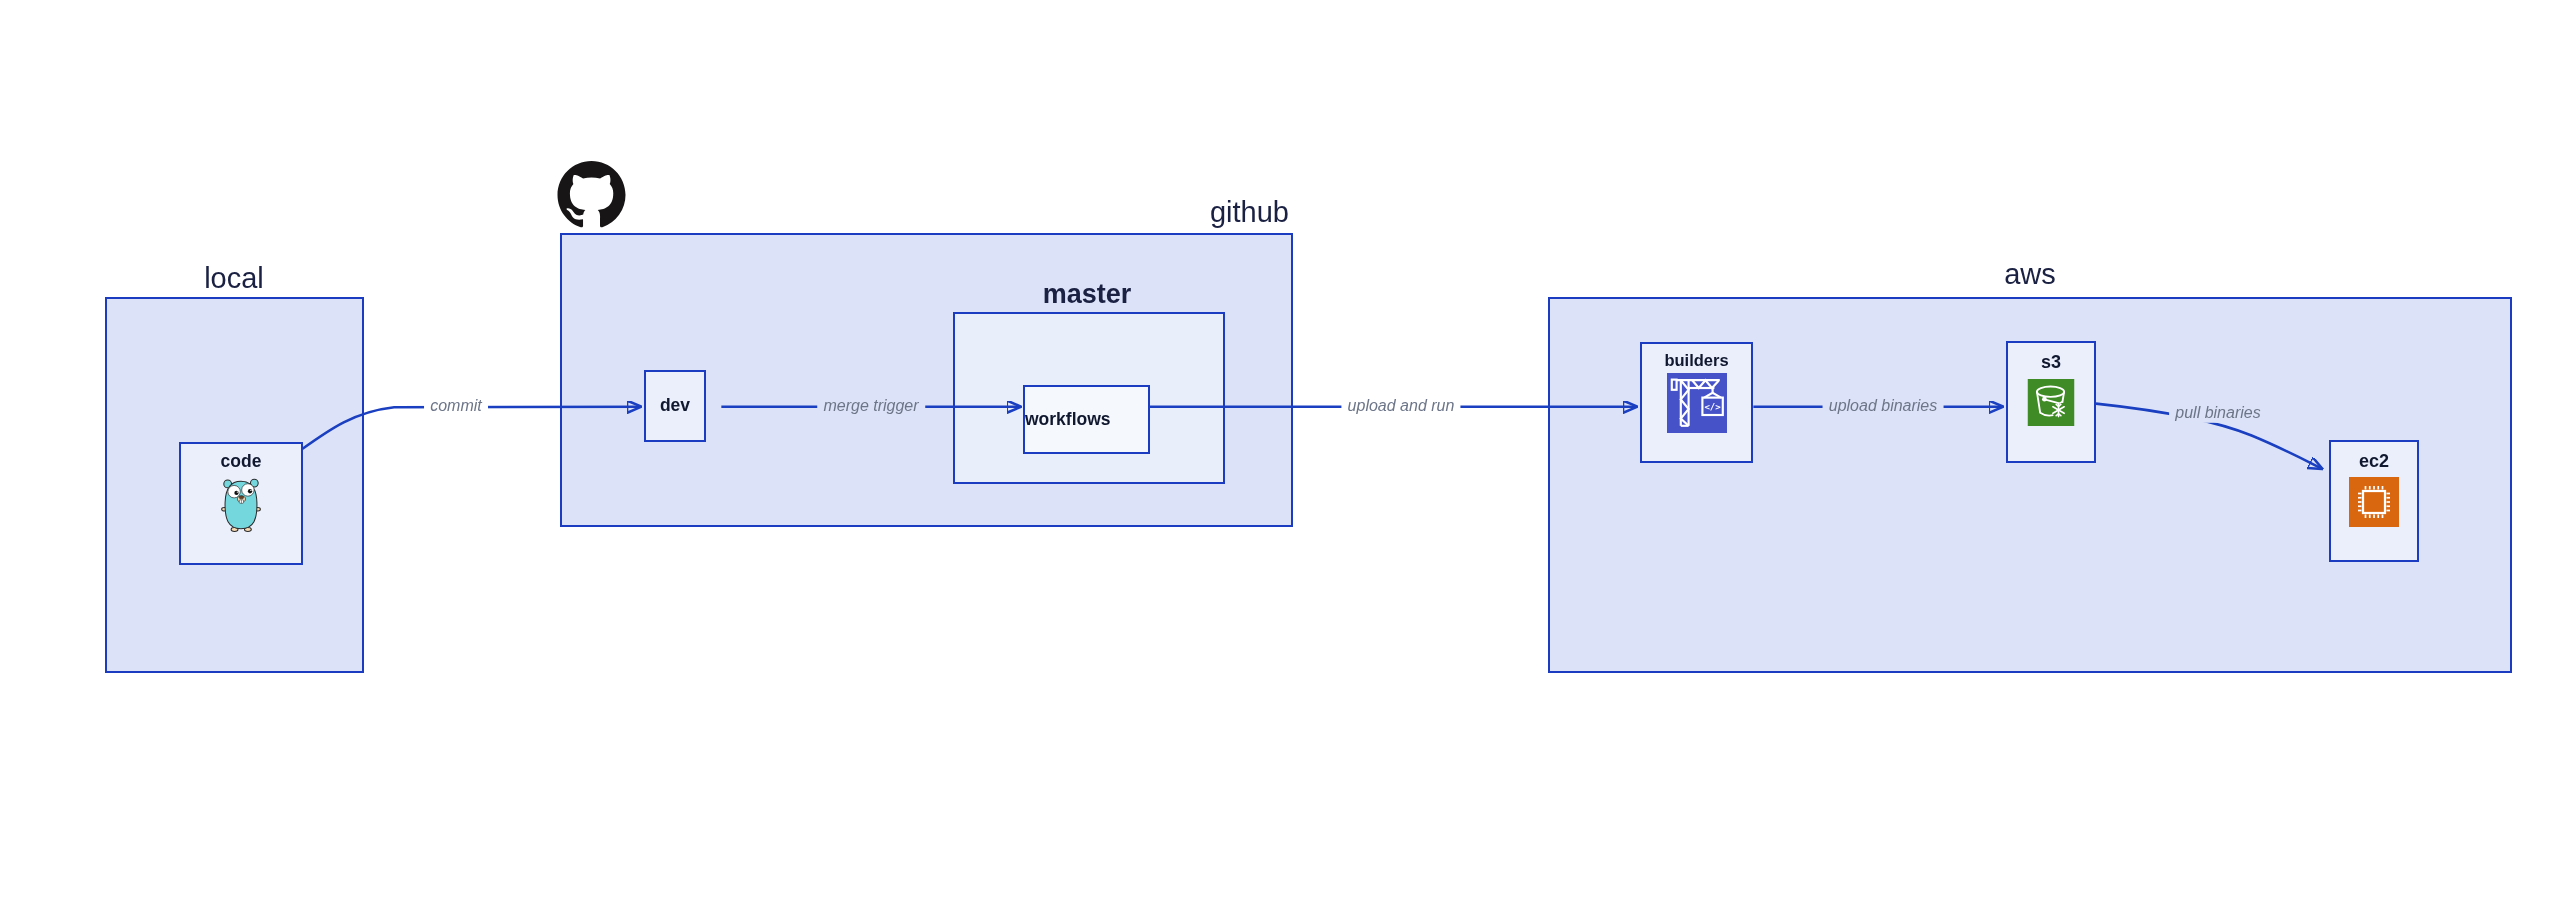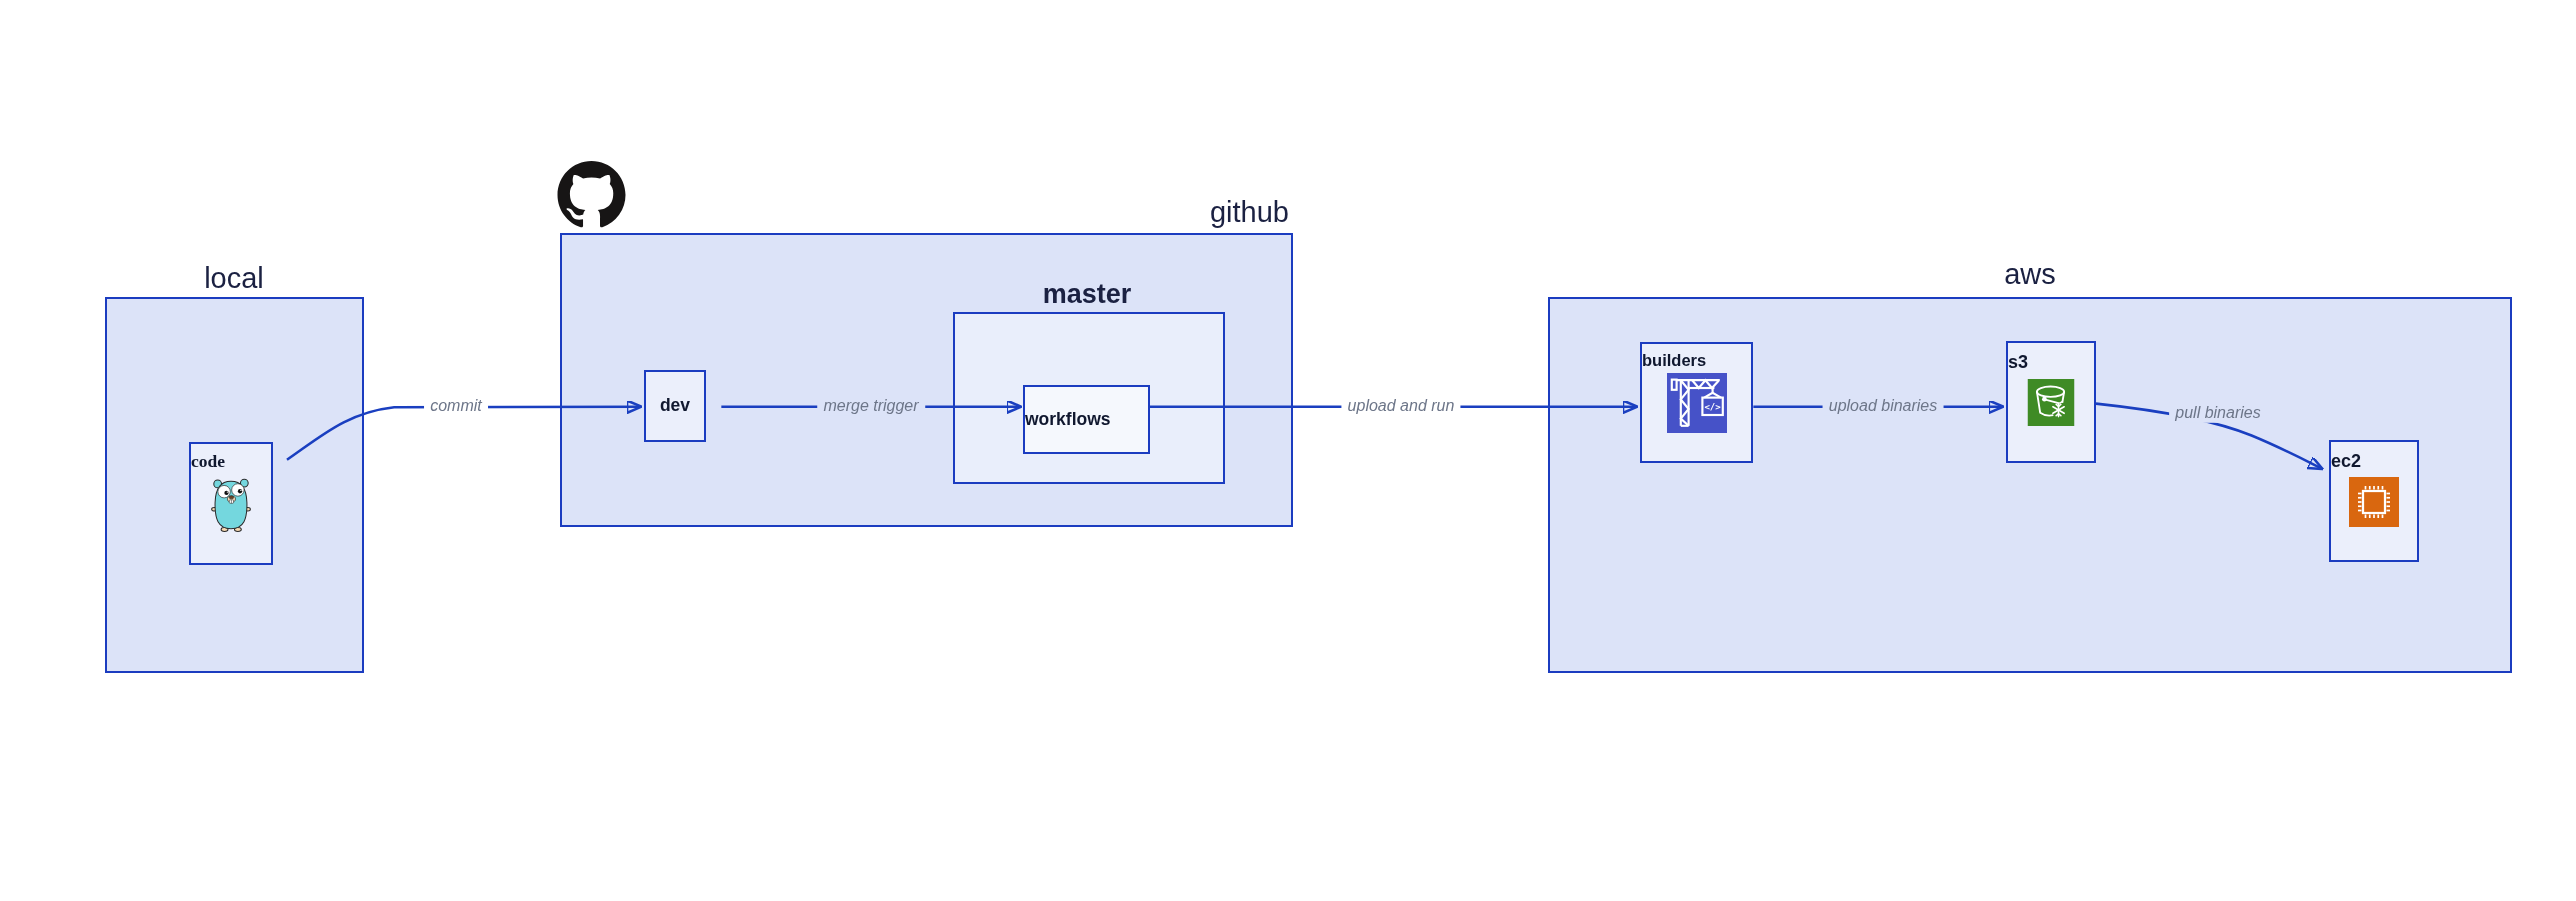--- a/index.html
+++ b/index.html
@@ -34,29 +34,29 @@
   .bg-white{background:var(--canvas-bg,#fff);}
   .bg-fill {background:var(--group-fill);}
   .elbl-commit         {left:456px; top:406px;}
   .elbl-merge-trigger  {left:871px;top:406px;}
   .elbl-upload-and-run {left:1401px;top:406px;}
   .elbl-upload-binaries{left:1883px;top:406px;}
   .elbl-pull-binaries  {left:2218px;top:413px;}
 
   
   .node{position:absolute;background:var(--node-fill);border:2.6px solid var(--border-blue);box-sizing:border-box;z-index:3;}
-  .node-code     {left:189px; top:442px;width:84px;height:123px;font-family:Liberation Serif, serif;}
+  .node-code     {left:179px; top:442px;width:124px;height:123px;}
   .node-dev      {left:644px;top:370px;width:62px;height:72px;display:flex;align-items:center;justify-content:center;}
   .node-workflows{left:1023px;top:385px;width:127px;height:69px;background:var(--node-fill-bright);display:flex;align-items:center;justify-content:flex-start;}
   .node-builders {left:1640px;top:342px;width:113px;height:121px;}
   .node-s3       {left:2006px;top:341px;width:90px;height:122px;}
   .node-ec2      {left:2329px;top:440px;width:90px;height:122px;}
 
   .node-label{color:var(--node-text);font-weight:bold;font-size:17.5px;line-height:1;white-space:nowrap;}
-  .node-label-top{display:block;margin-top:9.3px;}
+  .node-label-top{display:block;text-align:center;margin-top:9.3px;}
   .node-builders .node-label-top{font-size:16.5px;margin-top:8.2px;}
   .node-s3 .node-label-top,.node-ec2 .node-label-top{font-size:18px;margin-top:10.3px;}
 
   .node-icon{position:absolute;left:50%;transform:translateX(-50%);}
   .icon-gopher   {top:32px;width:43px;height:58px;}
   .icon-codebuild{top:29px;width:62px;height:60px;}
   .icon-s3       {top:36px;width:47px;height:47px;}
   .icon-ec2      {top:35px;width:50px;height:50px;}
 
   

